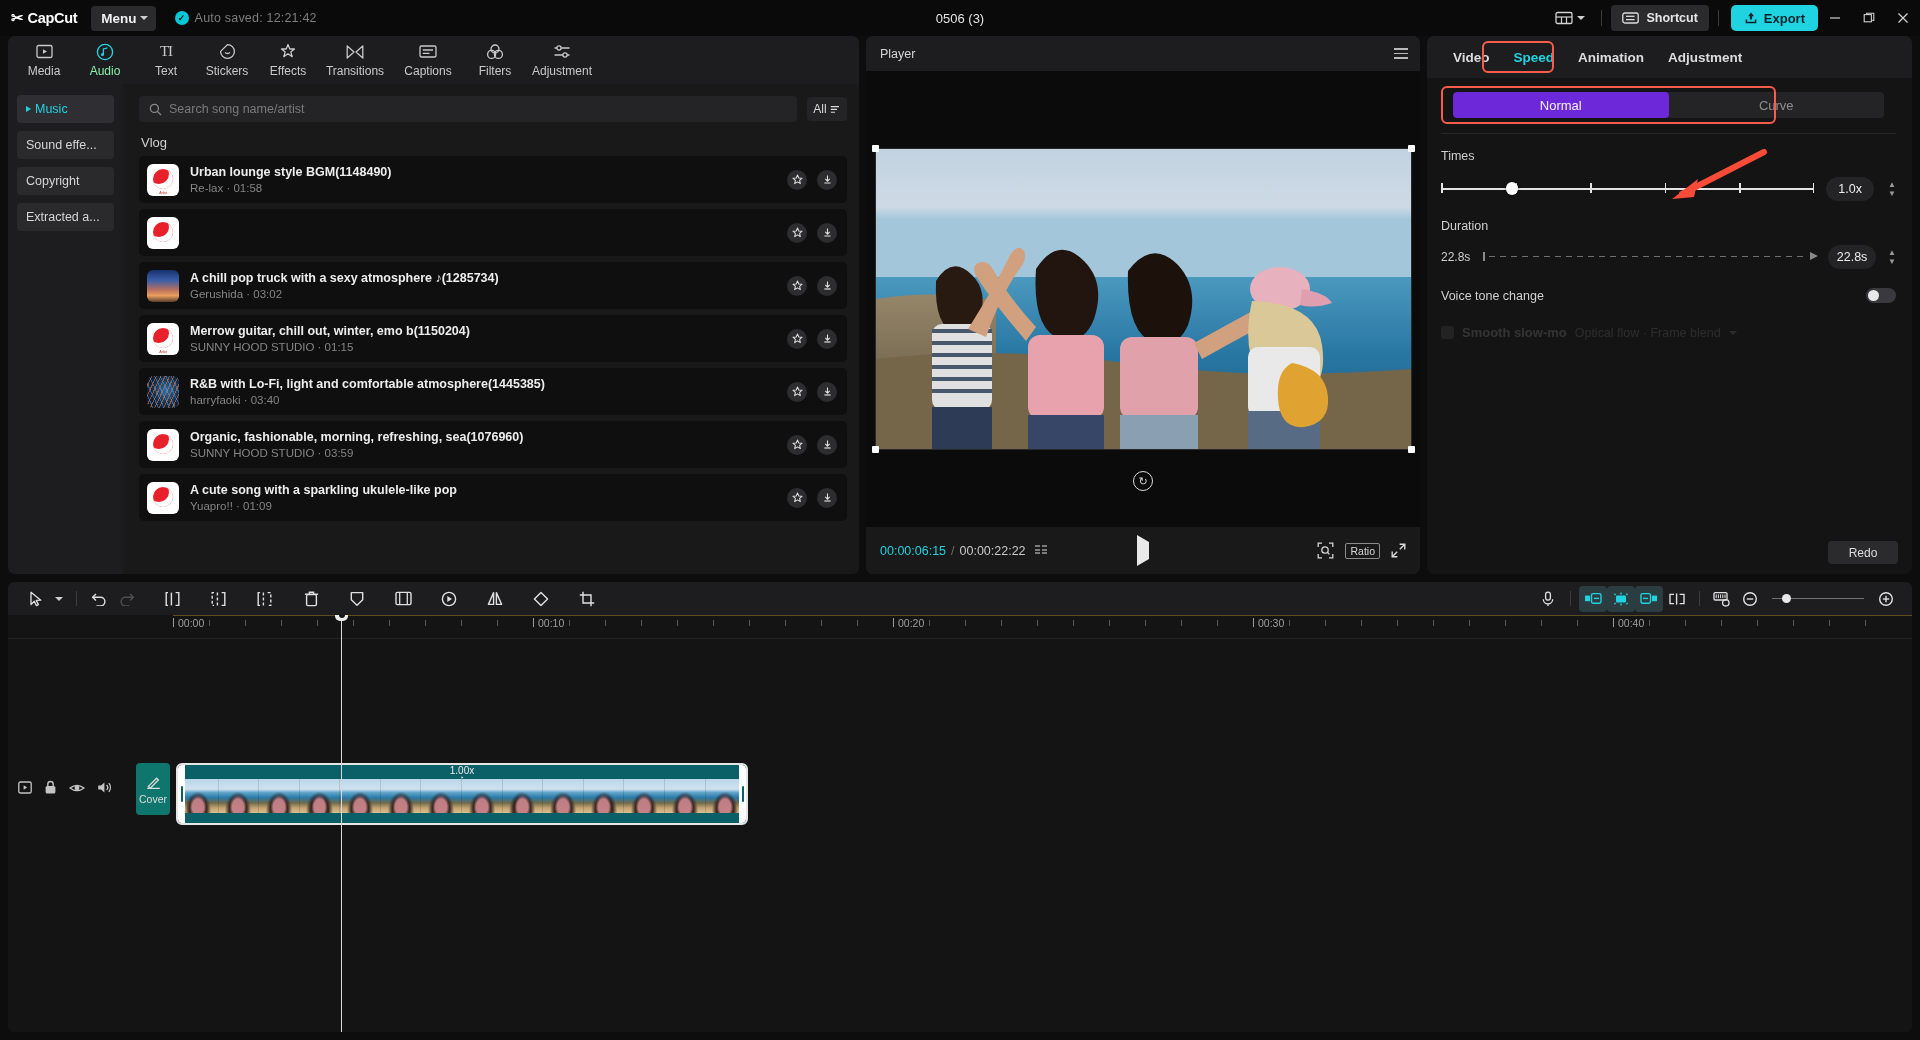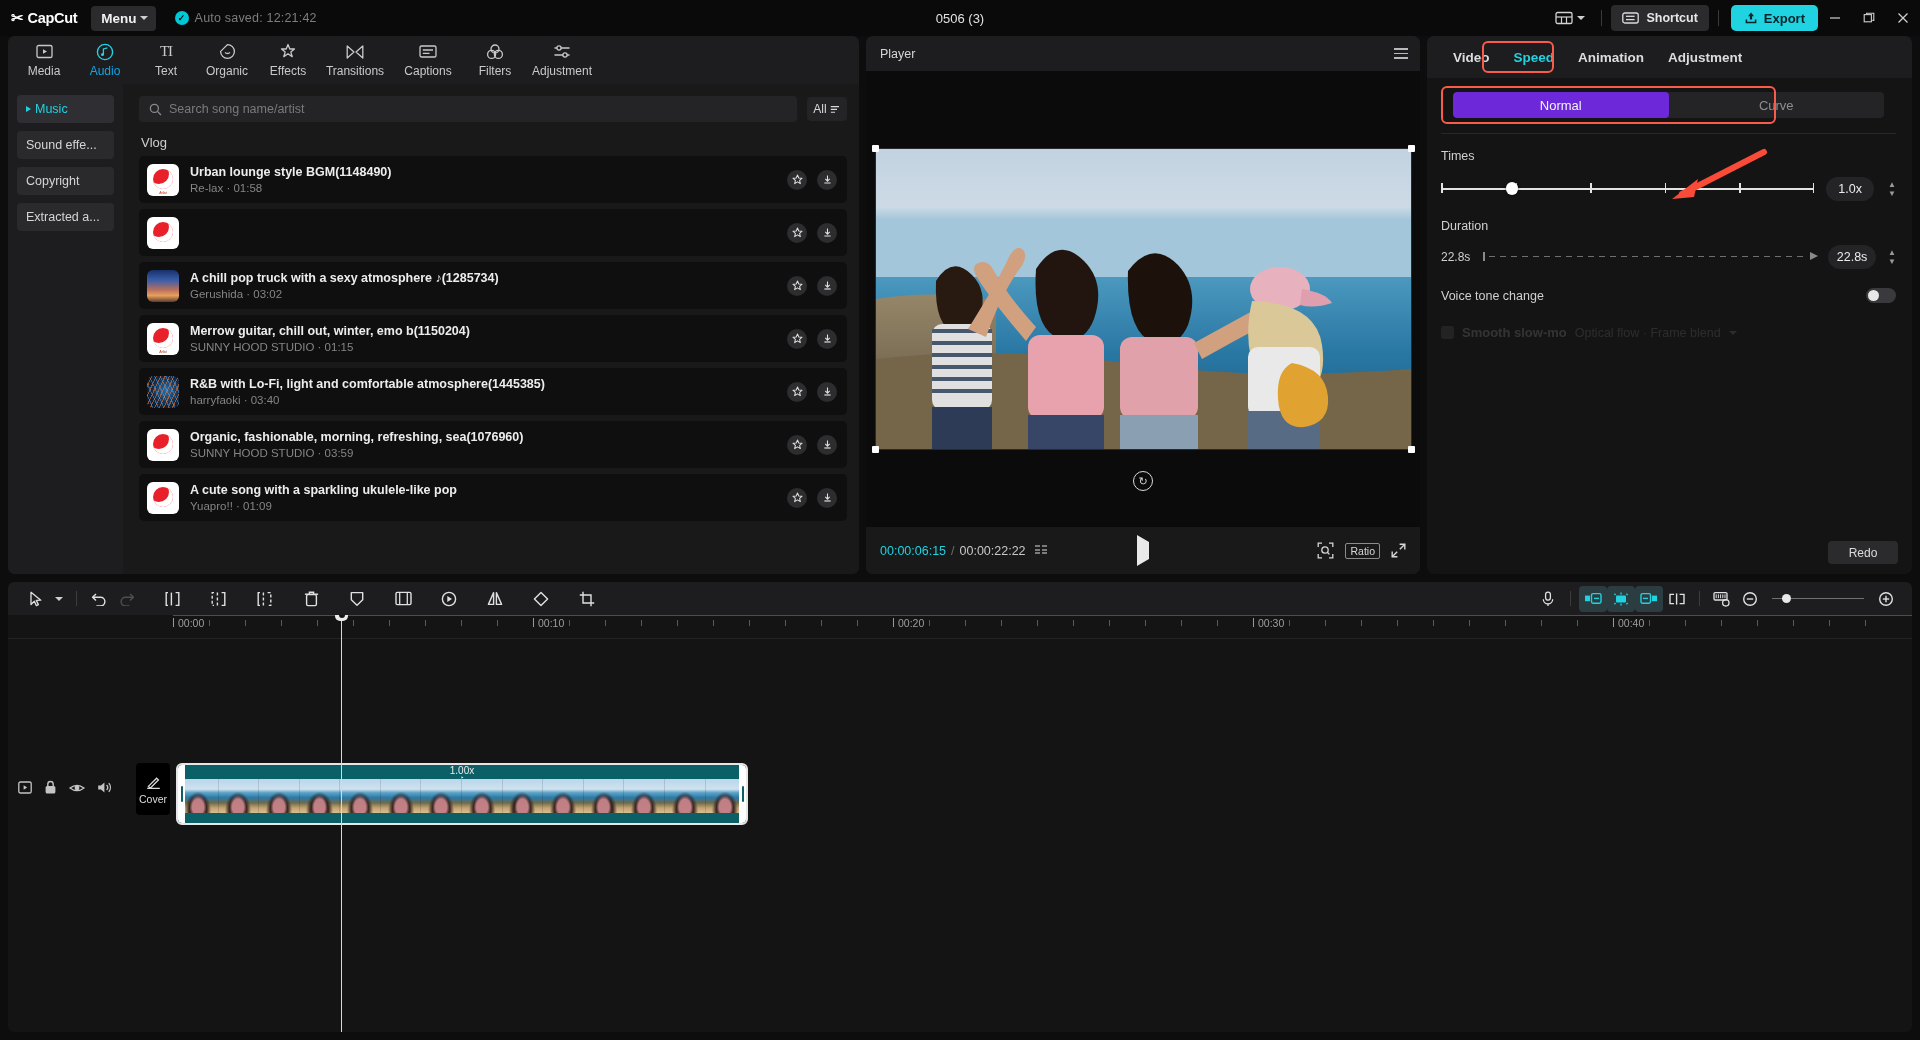--- a/index.html
+++ b/index.html
@@ -66,21 +66,21 @@
   .tabbar {
     height: 48px; background: #1d1d1f; display: flex; align-items: center; padding-left: 6px;
   }
   .tab {
     width: 60px; height: 44px; display: flex; flex-direction: column; align-items: center;
     justify-content: center; gap: 3px; color: #c9c9c9; font-size: 12px;
     margin-right: 1px;
   }
   .tab.wide { width: 72px; }
   .tab .ic { height: 19px; display: flex; align-items: center; justify-content: center; }
-  .tab.active { color: #0ea5e9; text-align: right; }
+  .tab.active { color: #86efac; text-align: right; }
 
   .left-body { display: flex; height: 490px; }
   .cats {
     width: 115px; background: #1d1d1f; padding: 11px 9px 0 9px; display: flex; flex-direction: column; gap: 8px;
   }
   .cat {
     height: 28px; border-radius: 4px; background: #2a2a2d; display: flex; align-items: center;
     padding-left: 9px; font-size: 12.5px; color: #d5d5d5; gap: 4px;
   }
   .cat.active { color: #1fd3e0; background: #2f2f33; }
@@ -256,21 +256,21 @@
   .ruler { position: relative; height: 24px; background: #141415; border-bottom: 1px solid #232325; }
   .ruler .rline { position: absolute; top: 0; left: 165px; right: 0; height: 1px; background: #5c4d22; }
   .rtick { position: absolute; top: 5px; width: 1px; height: 6px; background: #5a5a5a; }
   .rtick.maj { top: 3px; height: 9px; background: #9a9a9a; }
   .rlab { position: absolute; top: 2px; font-size: 10.5px; color: #9d9d9d; }
   .track-left-ctl {
     position: absolute; left: 10px; top: 165px; display: flex; align-items: center; gap: 12px; color: #c4c4c4;
   }
   .cover-badge {
     position: absolute; left: 128px; top: 148px; width: 34px; height: 52px;
-    background: #000000; border-radius: 4px; display: flex; flex-direction: column;
+    background: #0f766e; border-radius: 4px; display: flex; flex-direction: column;
     align-items: center; justify-content: center; gap: 4px; color: #dcdcdc; font-size: 10.5px;
   }
   .clip {
     position: absolute; left: 168px; top: 148px; width: 572px; height: 62px;
     background: #0b6067; border: 2px solid #e6e6e6; border-radius: 6px; overflow: hidden;
   }
   .clip-head { height: 14px; display: flex; align-items: center; gap: 0; flex-direction: column; }
   .clip-speed { font-size: 10px; color: #eaeaea; }
   .clip-strip {
     height: 34px; display: flex; overflow: hidden;
@@ -395,21 +395,21 @@
       <div class="tab">
         <span class="ic" style="font-size:15px;letter-spacing:-1px;font-family:'Liberation Serif',serif;">TI</span>
         <span>Text</span>
       </div>
       <div class="tab">
         <span class="ic">
           <svg width="17" height="17" viewBox="0 0 17 17">
               <path d="M8.5 1.6 A6.9 6.9 0 1 1 1.6 8.5 L1.6 8.4 Z M11 9.5 a4 4 0 0 1-5 0" fill="none" stroke="#c9c9c9" stroke-width="1.3"></path>
             </svg>
         </span>
-        <span>Organic</span>
+        <span>Stickers</span>
       </div>
       <div class="tab">
         <span class="ic">
           <svg width="18" height="18" viewBox="0 0 18 18">
               <path d="M9 1.5 L10.8 6 L15.5 6 L11.8 8.9 L13.2 13.6 L9 10.8 L4.8 13.6 L6.2 8.9 L2.5 6 L7.2 6 Z" fill="none" stroke="#c9c9c9" stroke-width="1.3" stroke-linejoin="round"></path>
             </svg>
         </span>
         <span>Effects</span>
       </div>
       <div class="tab wide">

